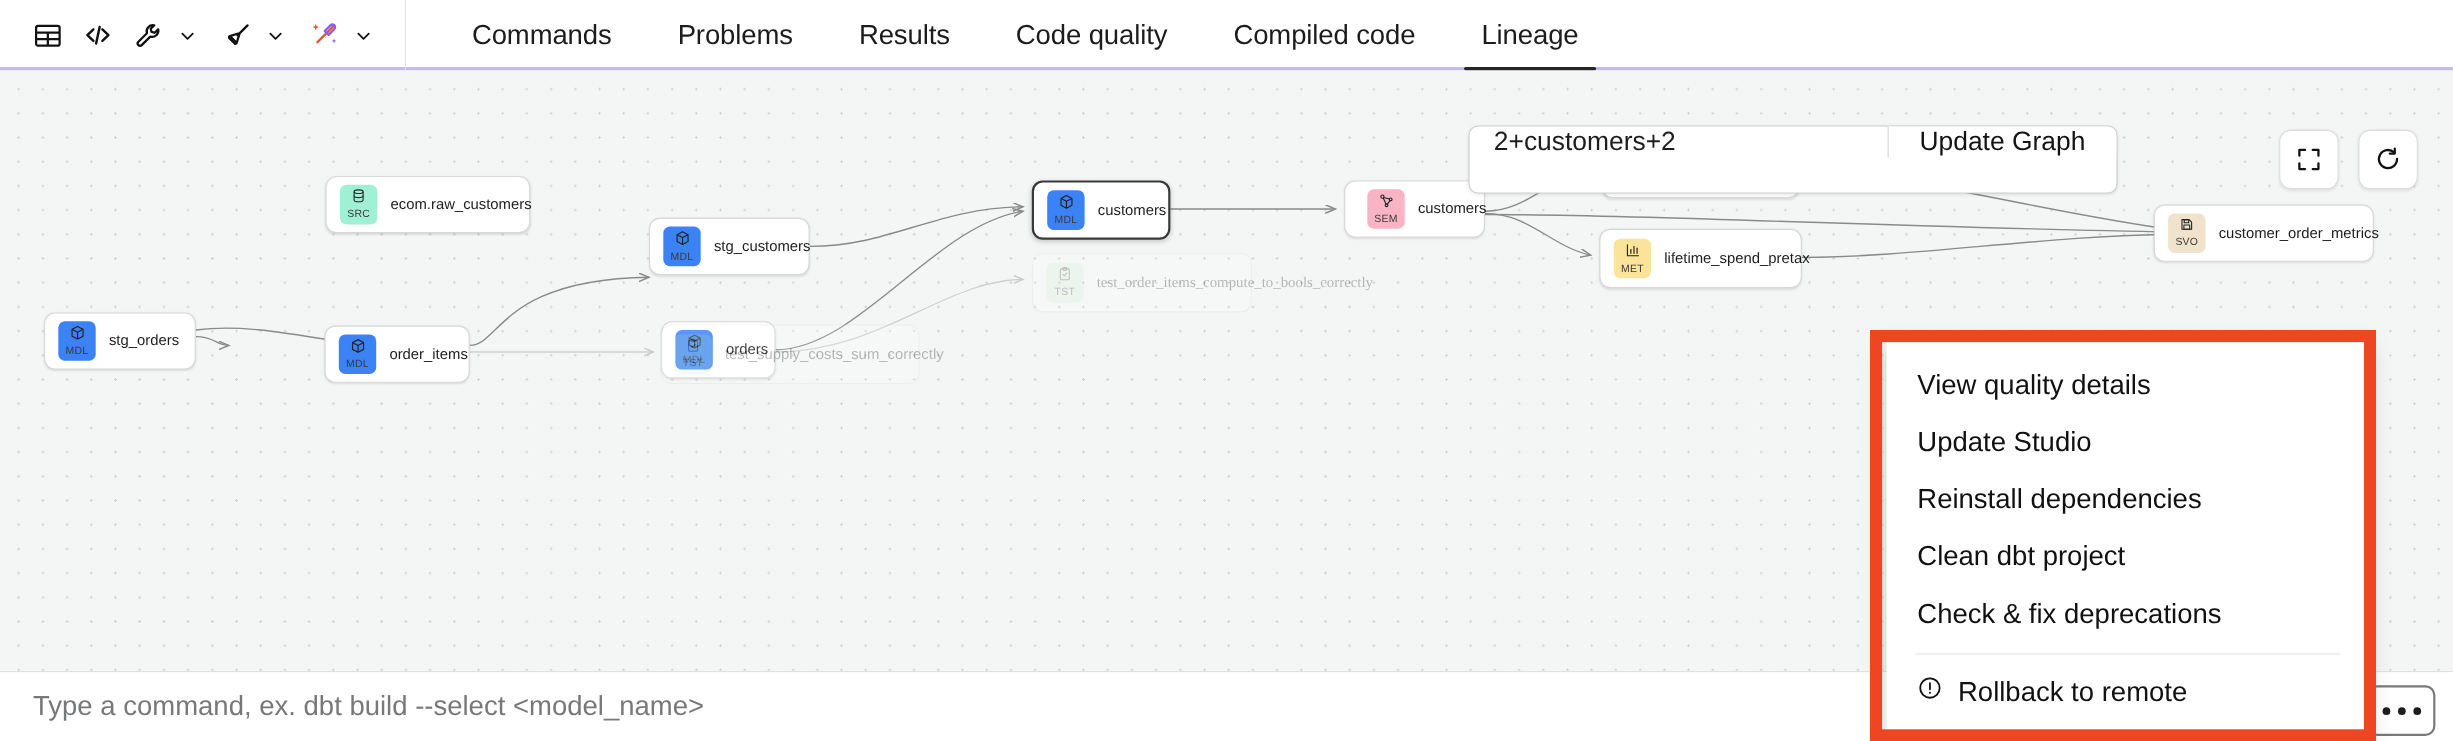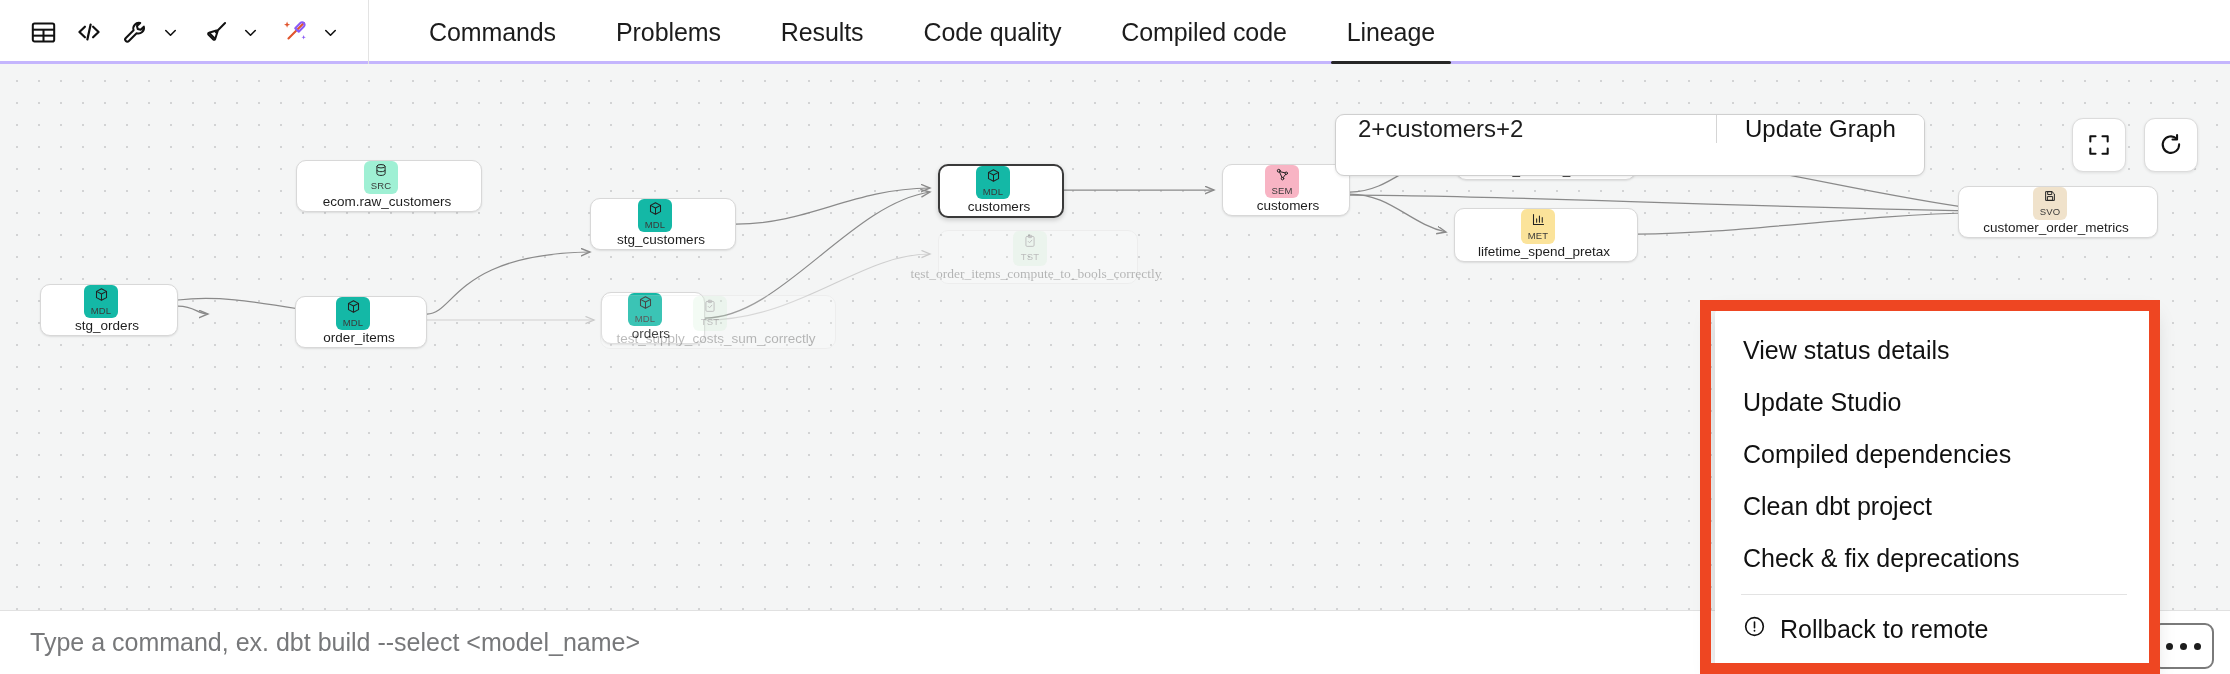--- a/index.html
+++ b/index.html
@@ -61,41 +61,40 @@
   
   .node {
     position: absolute;
     background: #ffffff;
     border: 1px solid #d8d8d8;
     border-radius: 10px;
     box-shadow: 0 1px 2px rgba(0,0,0,0.10);
     display: flex; align-items: center;
     padding: 0 16px 0 12px;
     cursor: pointer;
-    flex-direction: column;
   }
   .node.selected {
     border: 2.5px solid #3a3a3a;
     box-shadow: 0 2px 5px rgba(0,0,0,0.18);
   }
   .node.faded {
     opacity: 0.30;
     box-shadow: none;
     background: rgba(255,255,255,0.55);
     border-color: #dedede;
   }
   .badge {
     width: 34px; min-width: 34px; height: 36px; border-radius: 6px;
     display: flex; flex-direction: column; align-items: center; justify-content: center;
     gap: 0px; margin-right: 12px;
   }
   .badge .gl { line-height: 1; }
   .badge .bt { font-size: 9.5px; letter-spacing: 0.2px; line-height: 1.1; margin-top: 1px; color:#3a3a3a; }
   .badge-src { background: #9ff0d4; }
-  .badge-mdl { background: #14b8a6; }
+  .badge-mdl { background: #3b82f6; }
   .badge-sem { background: #f8b4c4; }
   .badge-met { background: #fbe39a; }
   .badge-svo { background: #f0e2cb; }
   .badge-tst { background: #d9f2dc; }
   .node-label { font-size: 13.5px; color: #1d1d1d; line-height: 1.25; white-space: nowrap; }
   .node-label.wrap { white-space: normal; font-family: Liberation Serif, serif; }
 
   
   .graph-search {
     position: absolute; top: 50px; left: 1335px;
@@ -490,27 +489,27 @@
     </div>
     <div class="more-btn">
       <span class="dot"></span>
       <span class="dot"></span>
       <span class="dot"></span>
     </div>
   </div>
 
   <div class="ctx-menu">
     <div class="ctx-item">
-      <span>View status details</span>
+      <span>View quality details</span>
     </div>
     <div class="ctx-item">
       <span>Update Studio</span>
     </div>
     <div class="ctx-item">
-      <span>Compiled dependencies</span>
+      <span>Reinstall dependencies</span>
     </div>
     <div class="ctx-item">
       <span>Clean dbt project</span>
     </div>
     <div class="ctx-item">
       <span>Check &amp; fix deprecations</span>
     </div>
     <div class="ctx-sep"></div>
     <div class="ctx-item">
       <span>

